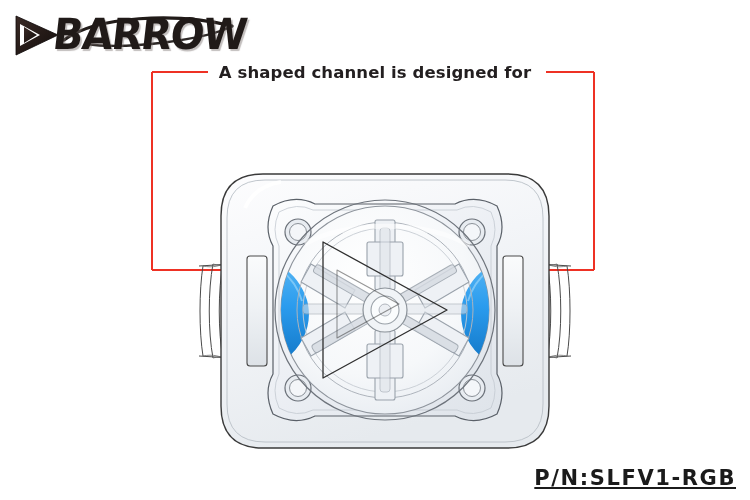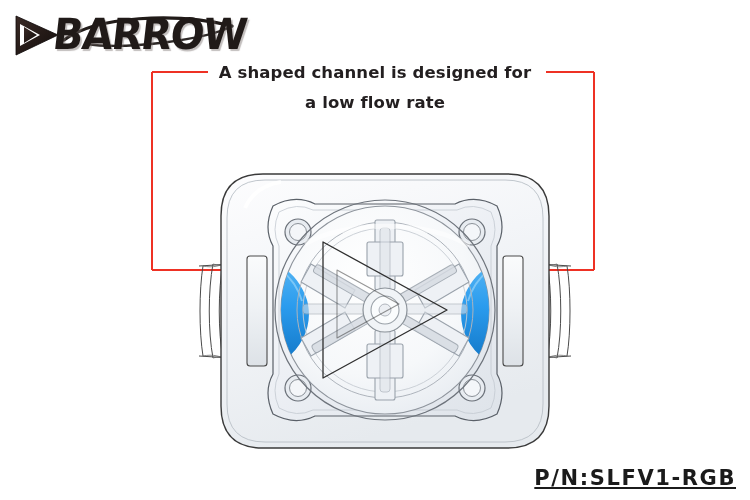--- a/index.html
+++ b/index.html
@@ -134,21 +134,20 @@
       <path d="M8,30 C40,6 120,2 176,16" fill="none" stroke="#211b19" stroke-width="3.2" stroke-linecap="round"></path>
       <path d="M176,16 C150,30 70,40 30,34" fill="none" stroke="#211b19" stroke-width="2.4" stroke-linecap="round" opacity="0.95"></path>
     </svg>
     <div id="brand-wordmark-text">BARROW</div>
   </div>
 
 </div>
 
 <div id="caption-block">
   <div class="caption-line">A shaped channel is designed for</div>
-  <div class="caption-line">a low flow rate</div>
 </div>
 
 <div id="annotation-bracket">
   <svg width="750" height="500" viewBox="0 0 750 500">
     <g stroke="#ee3124" stroke-width="1.3" fill="none" shape-rendering="crispEdges">
 
       <line x1="152" y1="72" x2="208" y2="72"></line>
       <line x1="152" y1="72" x2="152" y2="270"></line>
       <line x1="152" y1="270" x2="262" y2="270"></line>
 

